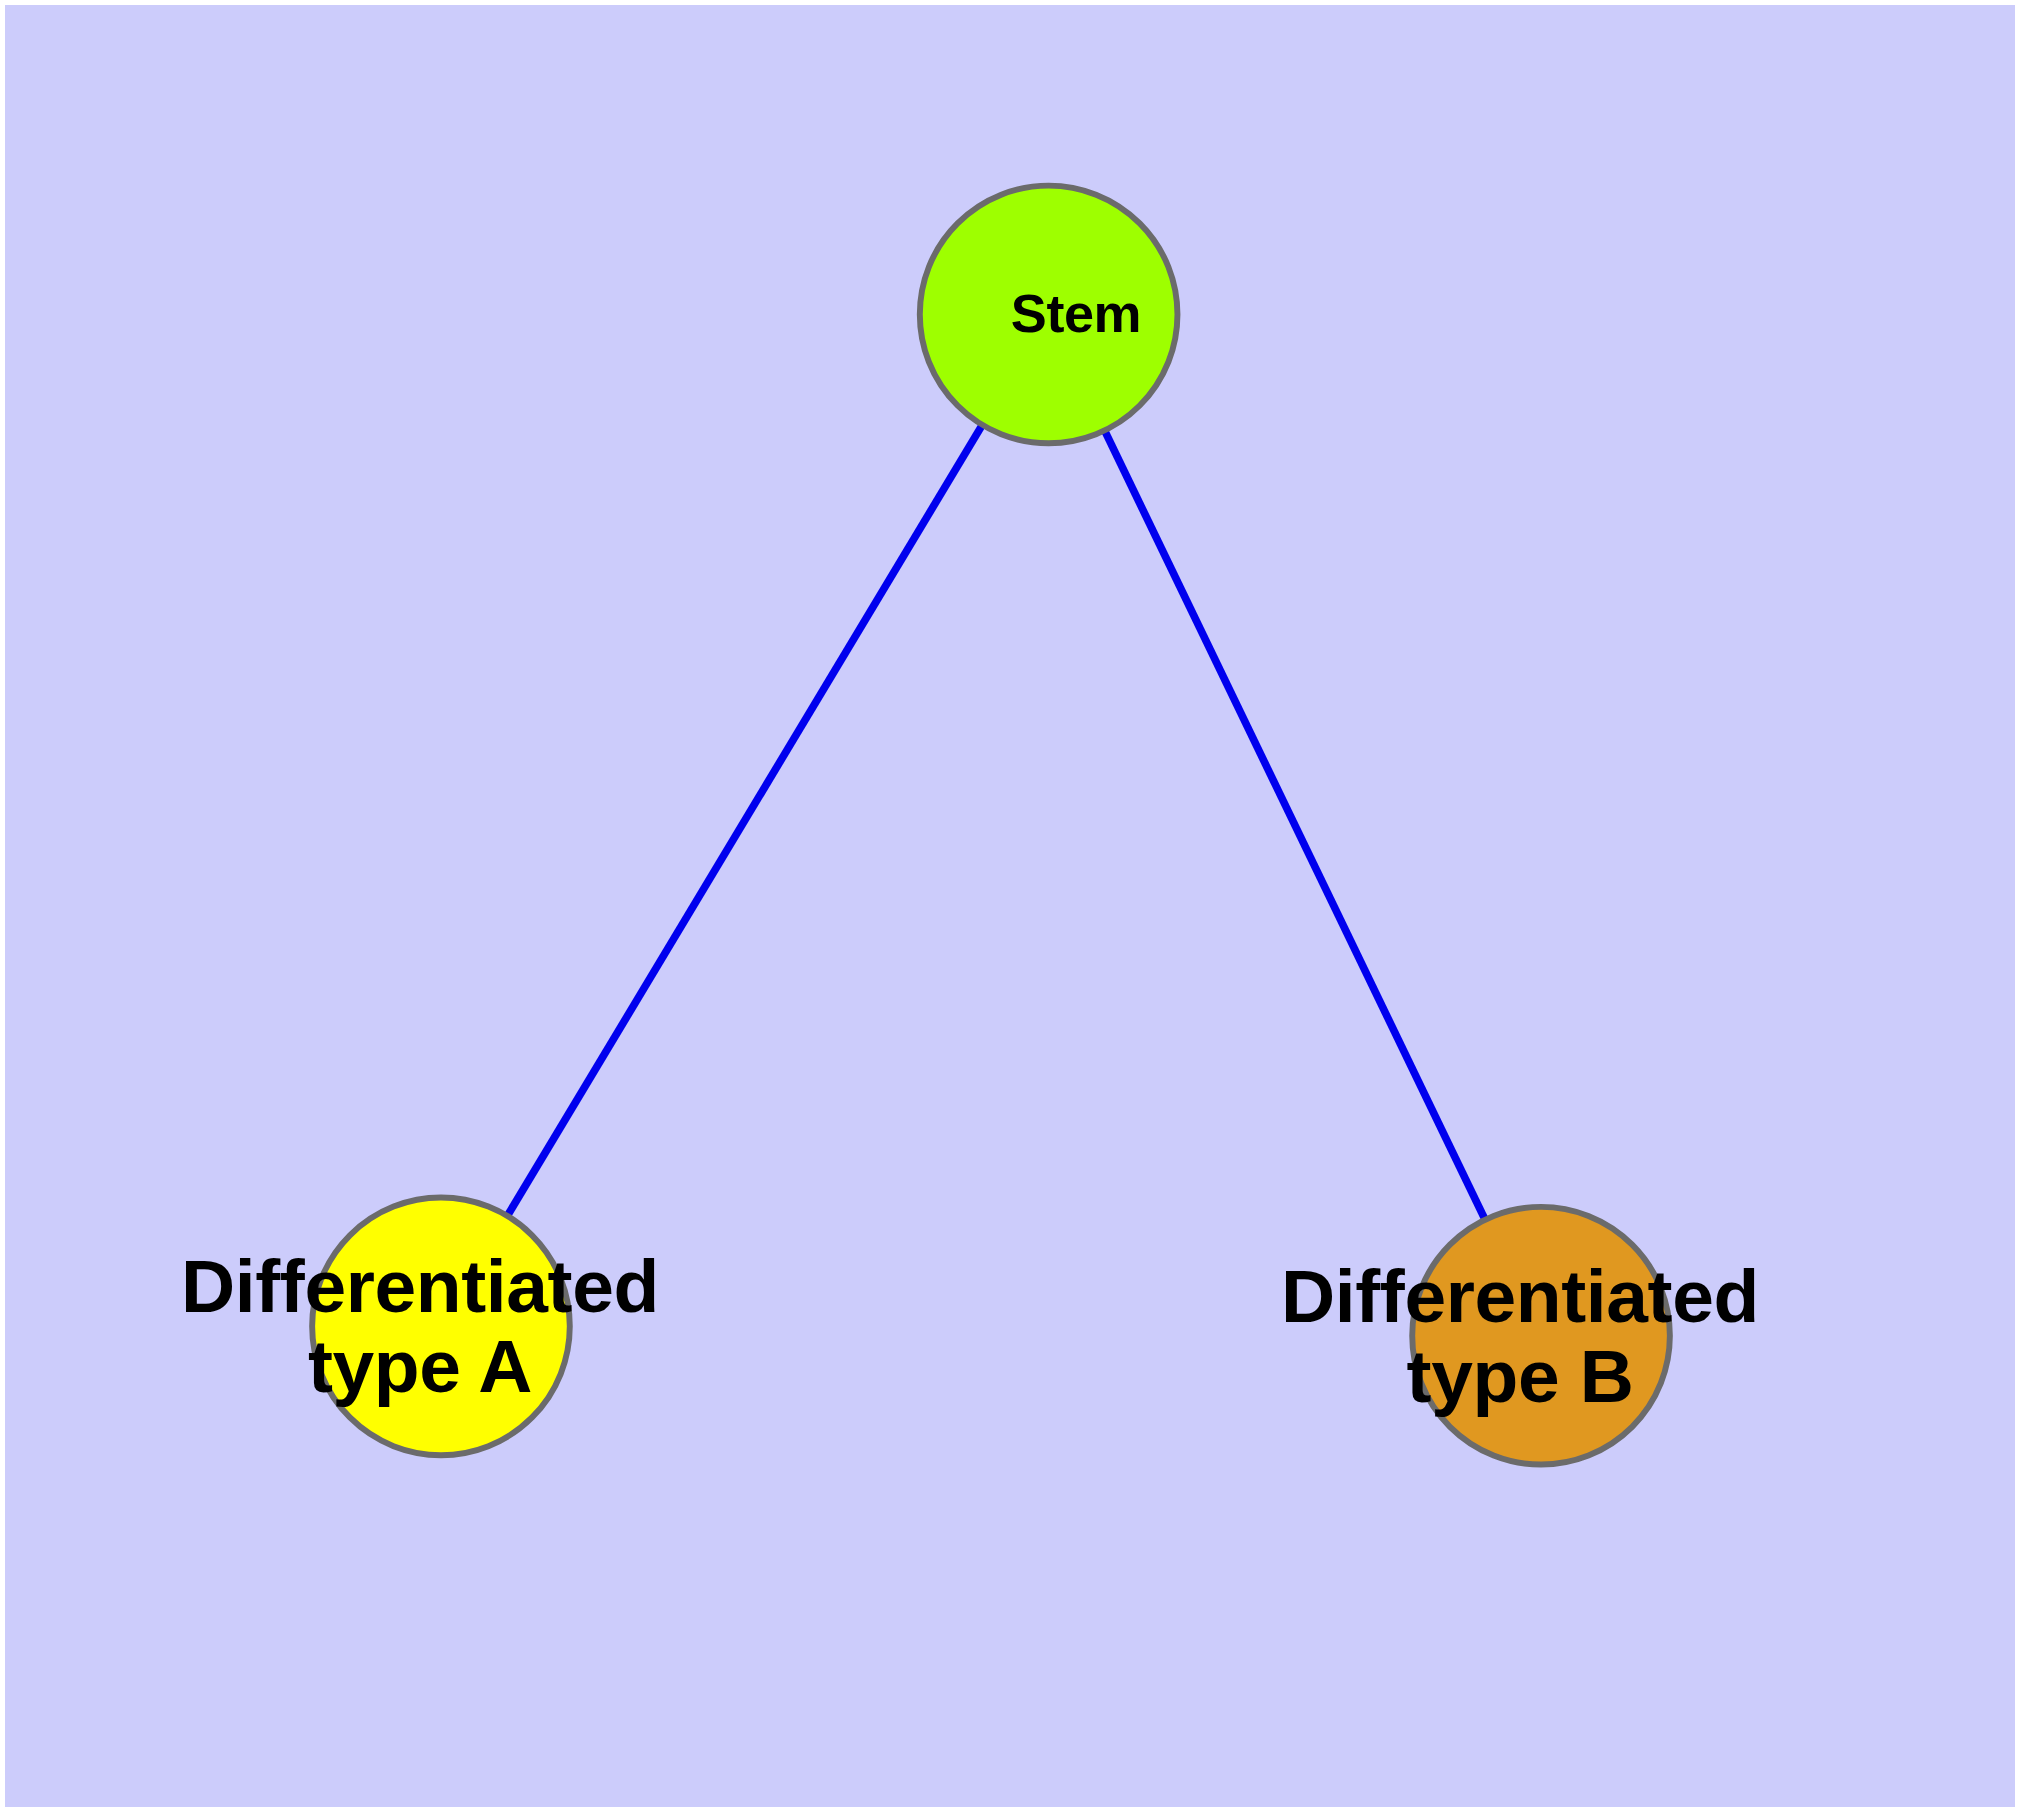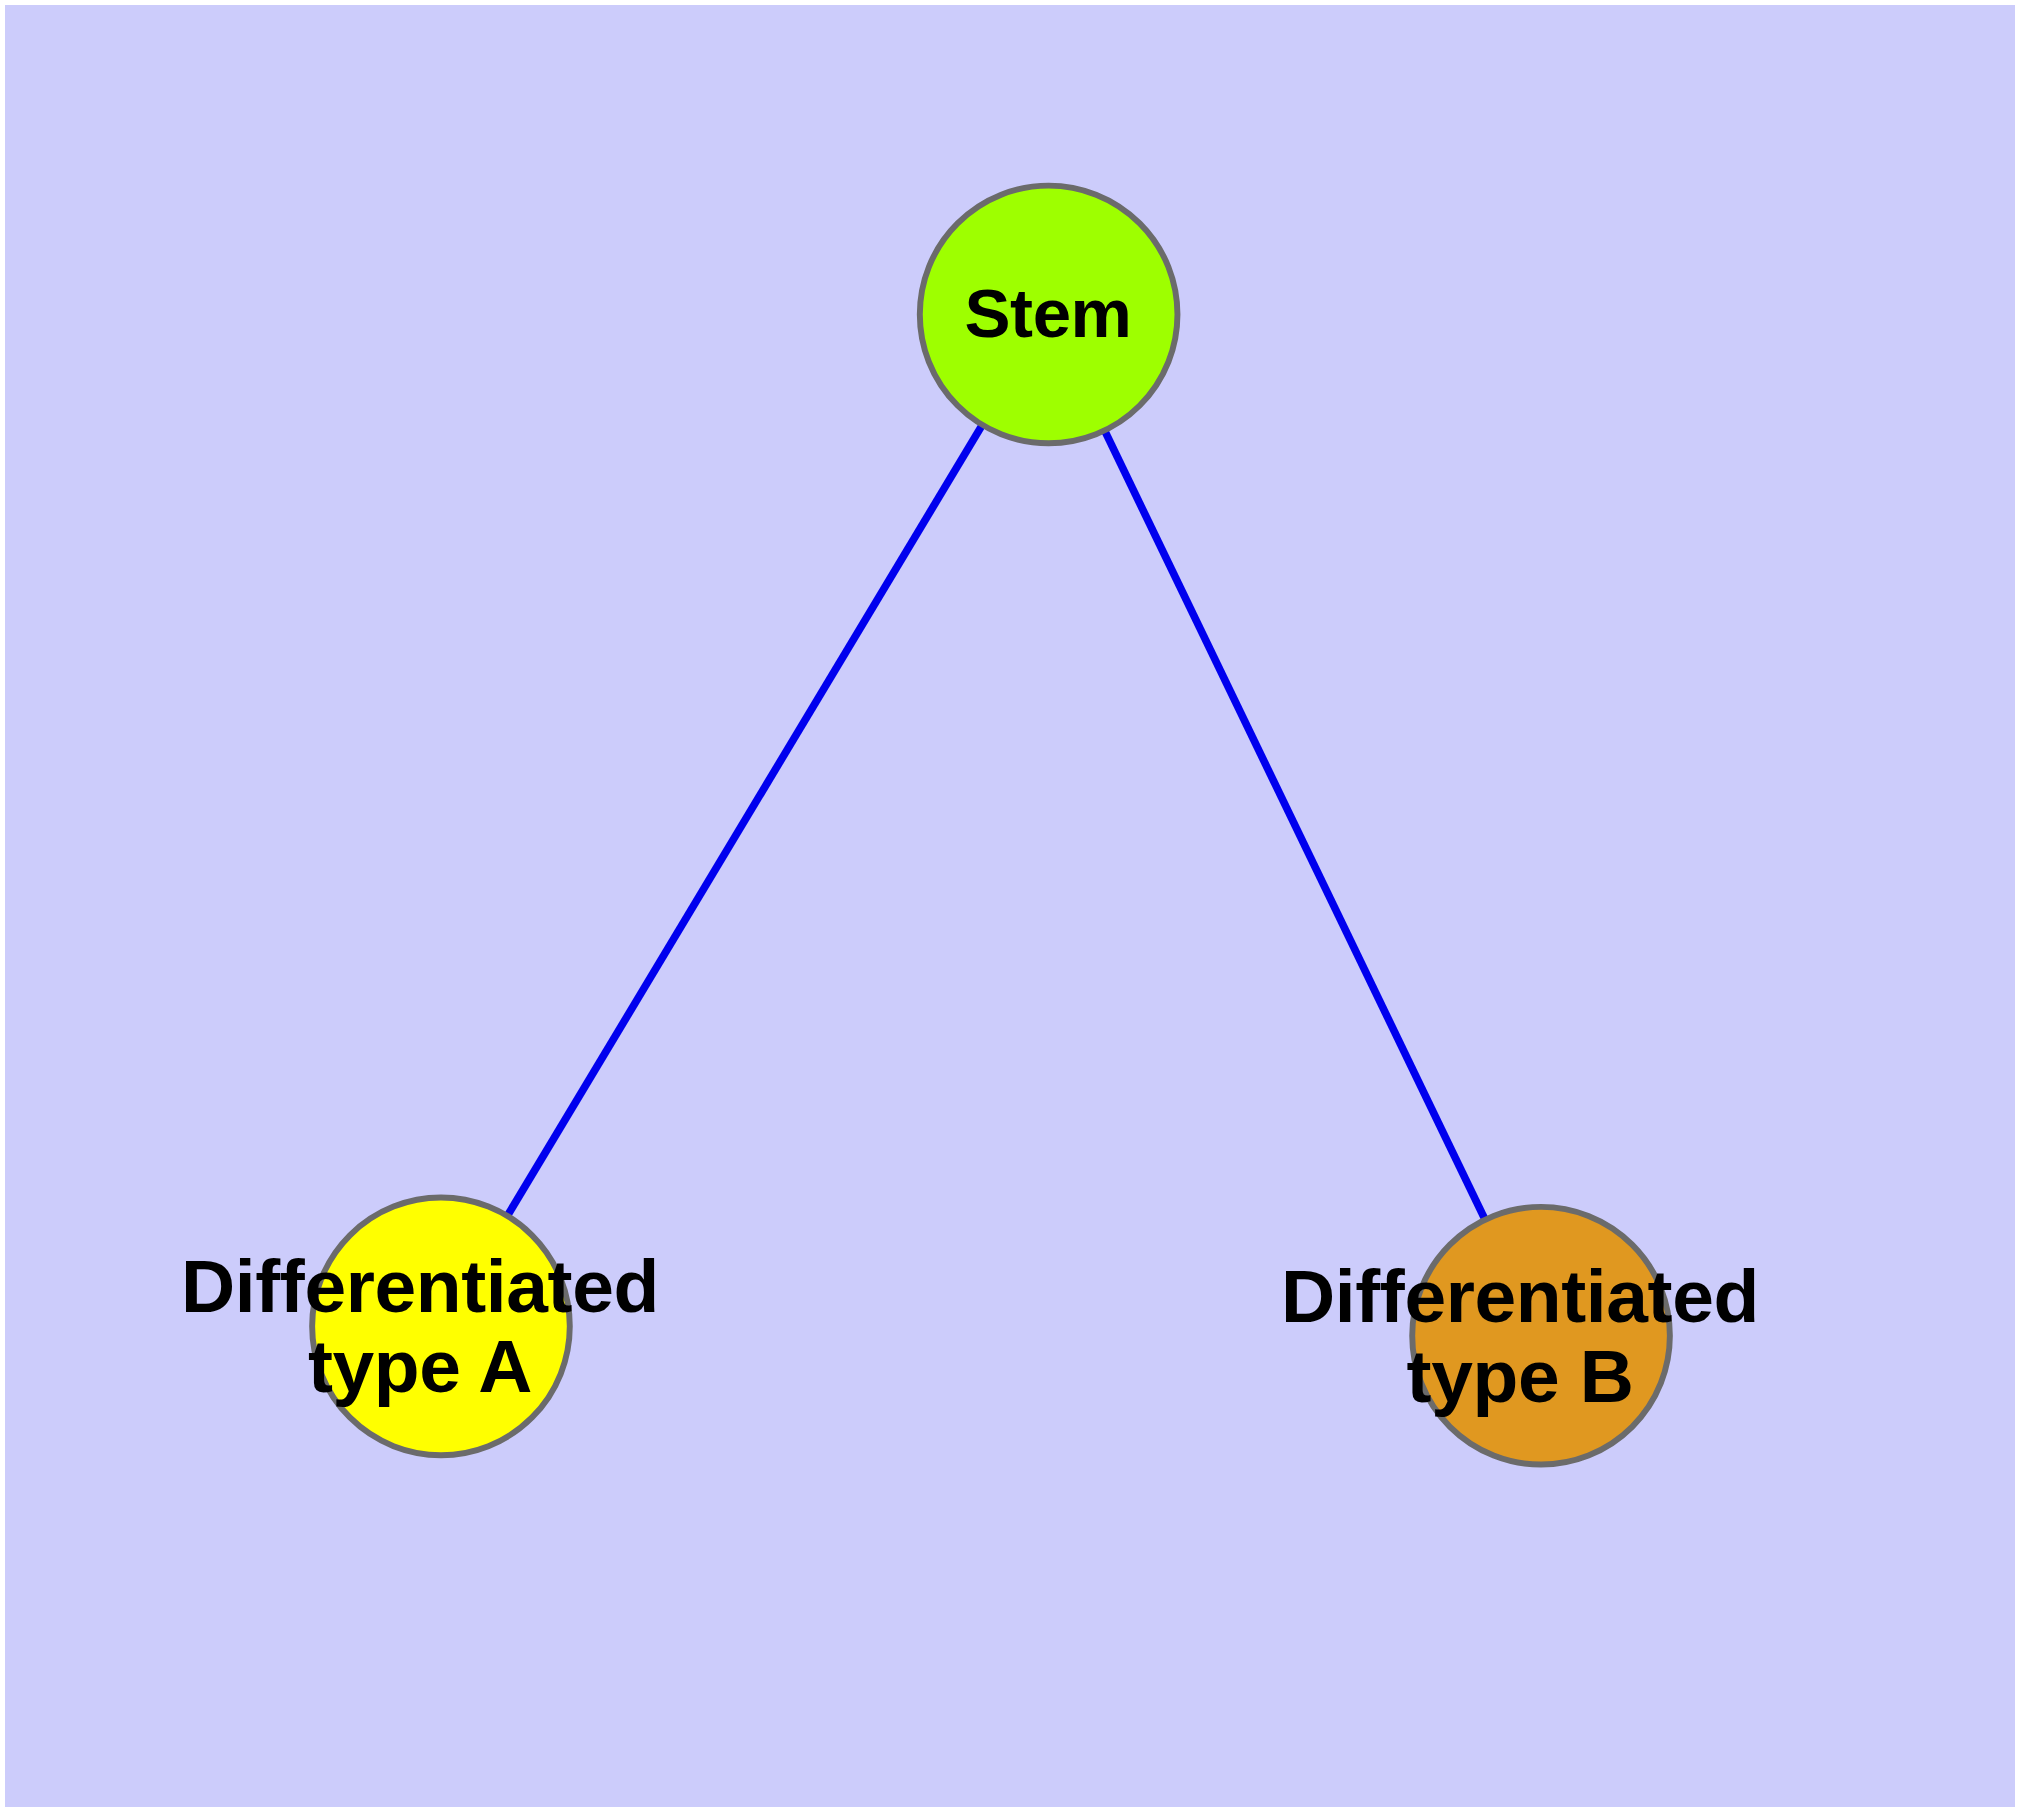--- a/index.html
+++ b/index.html
@@ -63,20 +63,20 @@
       <line class="edge-line" x1="1237" y1="371" x2="520" y2="1565" stroke="#0000ee" stroke-width="9"></line>
       <line class="edge-line" x1="1237" y1="371" x2="1818" y2="1576" stroke="#0000ee" stroke-width="9"></line>
     </g>
     <g>
       <circle class="node-circle" cx="1237" cy="371" r="152" fill="#9eff00" stroke="#6b6b6b" stroke-width="7"></circle>
       <circle class="node-circle" cx="520" cy="1565" r="152" fill="#ffff00" stroke="#6b6b6b" stroke-width="7"></circle>
       <circle class="node-circle" cx="1818" cy="1576" r="152" fill="#e09820" stroke="#6b6b6b" stroke-width="7"></circle>
     </g>
   </svg>
 
-  <div class="node-label" style="left: 1048px; top: 314px; font-size: 69px; color: rgb(0, 0, 0);">Stem</div>
+  <div class="node-label" style="left: 1076px; top: 314px; font-size: 54px; color: rgb(0, 0, 0);">Stem</div>
   <div class="node-label" style="left: 420px; top: 1326px; font-size: 75px; color: rgb(0, 0, 0);">Differentiated
 type A</div>
   <div class="node-label" style="left: 1520px; top: 1336px; font-size: 75px; color: rgb(0, 0, 0);">Differentiated
 type B</div>
 
 </div>
 
 
 </body></html>

